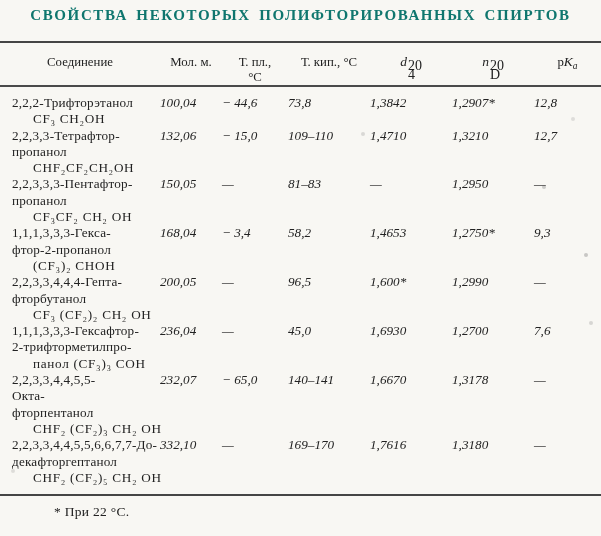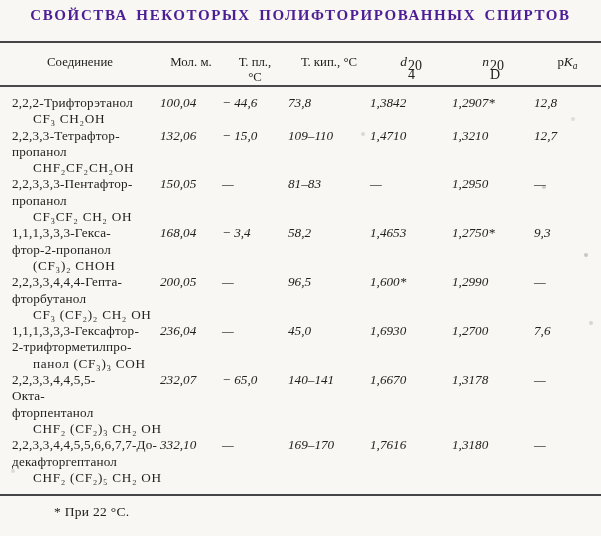--- a/index.html
+++ b/index.html
@@ -18,21 +18,21 @@
                 585px 254px 0 1px rgba(90,90,90,.30),
                 362px 133px 0 1px rgba(110,110,110,.22),
                 590px 322px 0 1px rgba(100,100,100,.22),
                 12px 470px 0 1px rgba(100,100,100,.18),
                 572px 118px 0 1px rgba(120,120,120,.20);
     pointer-events:none;
   }
   .title{
     box-sizing:border-box; height:41px; padding-top:7px;
     text-align:center; font-weight:bold; font-size:15px;
-    letter-spacing:1.6px; word-spacing:3px; color:#4c1d95;
+    letter-spacing:1.6px; word-spacing:3px; color:#0f766e;
     white-space:nowrap;
   }
   .rule{ height:2px; background:#454545; width:601px; }
   table{ border-collapse:collapse; table-layout:fixed; width:601px; }
   col.c-compound{width:160px} col.c-mol{width:62px} col.c-tpl{width:66px}
   col.c-tkip{width:82px} col.c-d{width:82px} col.c-n{width:82px} col.c-pk{width:67px}
   thead th{
     box-sizing:border-box; height:40px; vertical-align:top; padding-top:12px;
     font-weight:normal; font-size:12.8px; text-align:center;
     border-bottom:2px solid #4a4a4a; line-height:14.5px;

